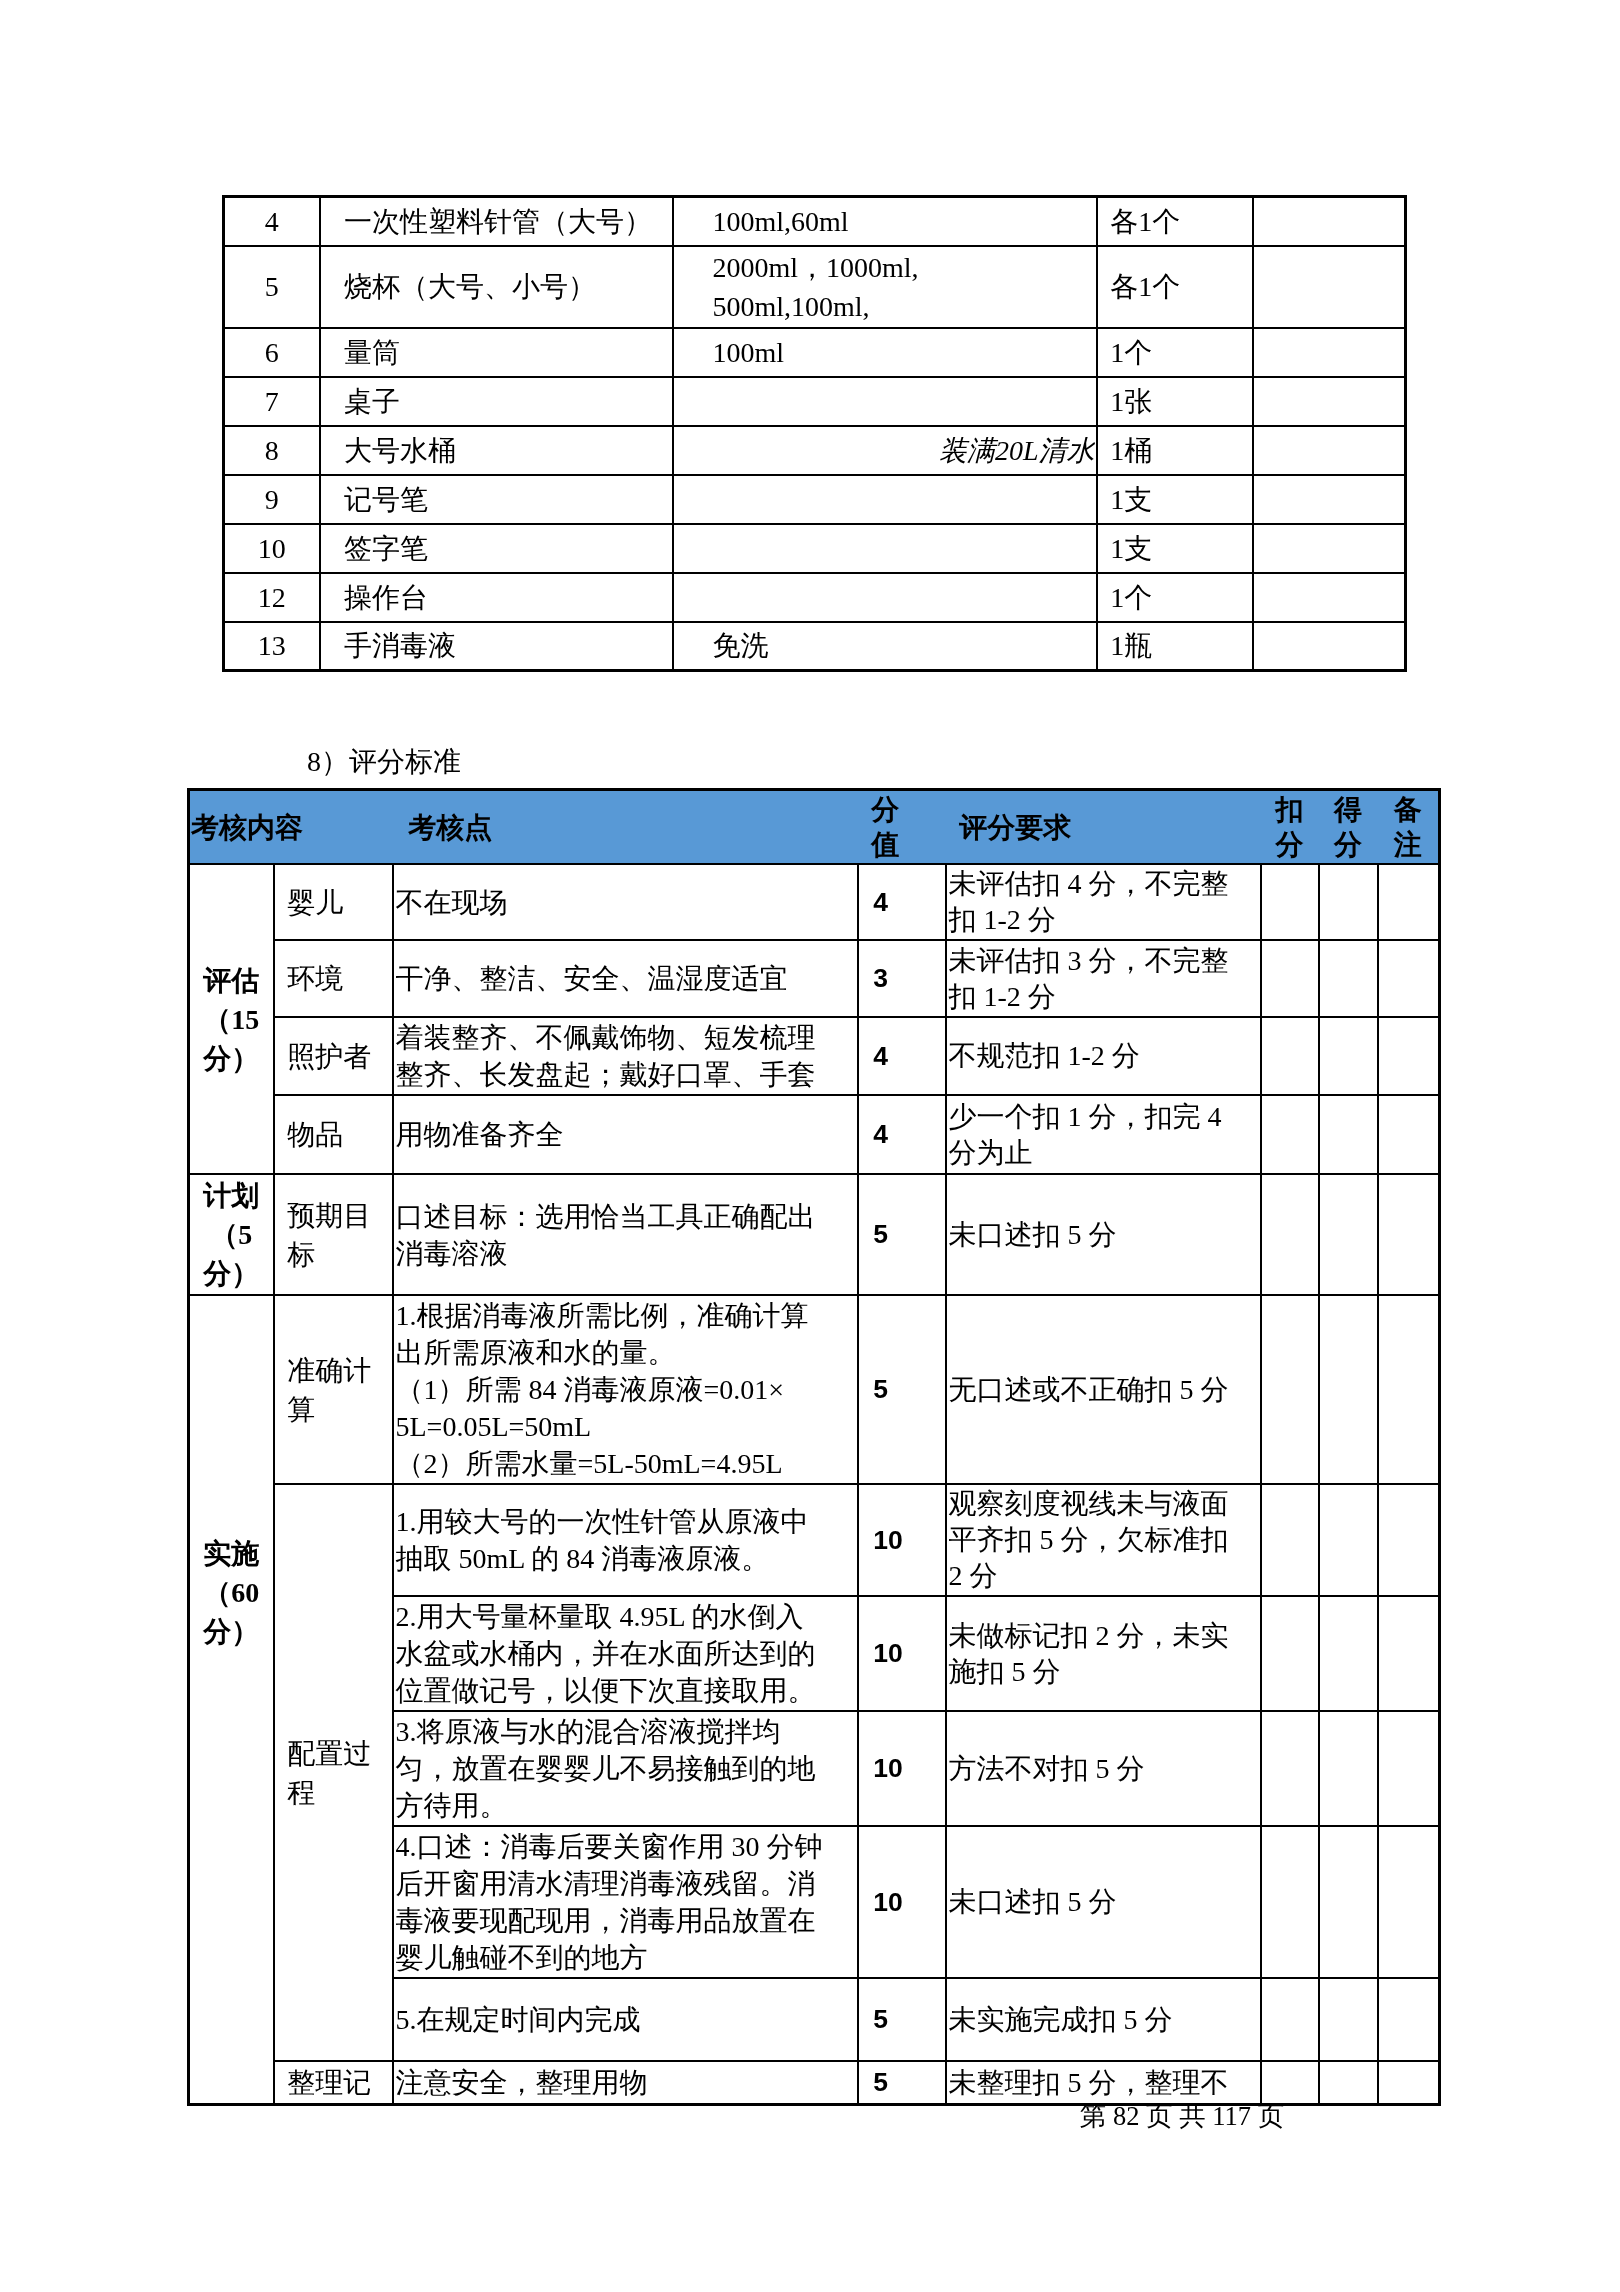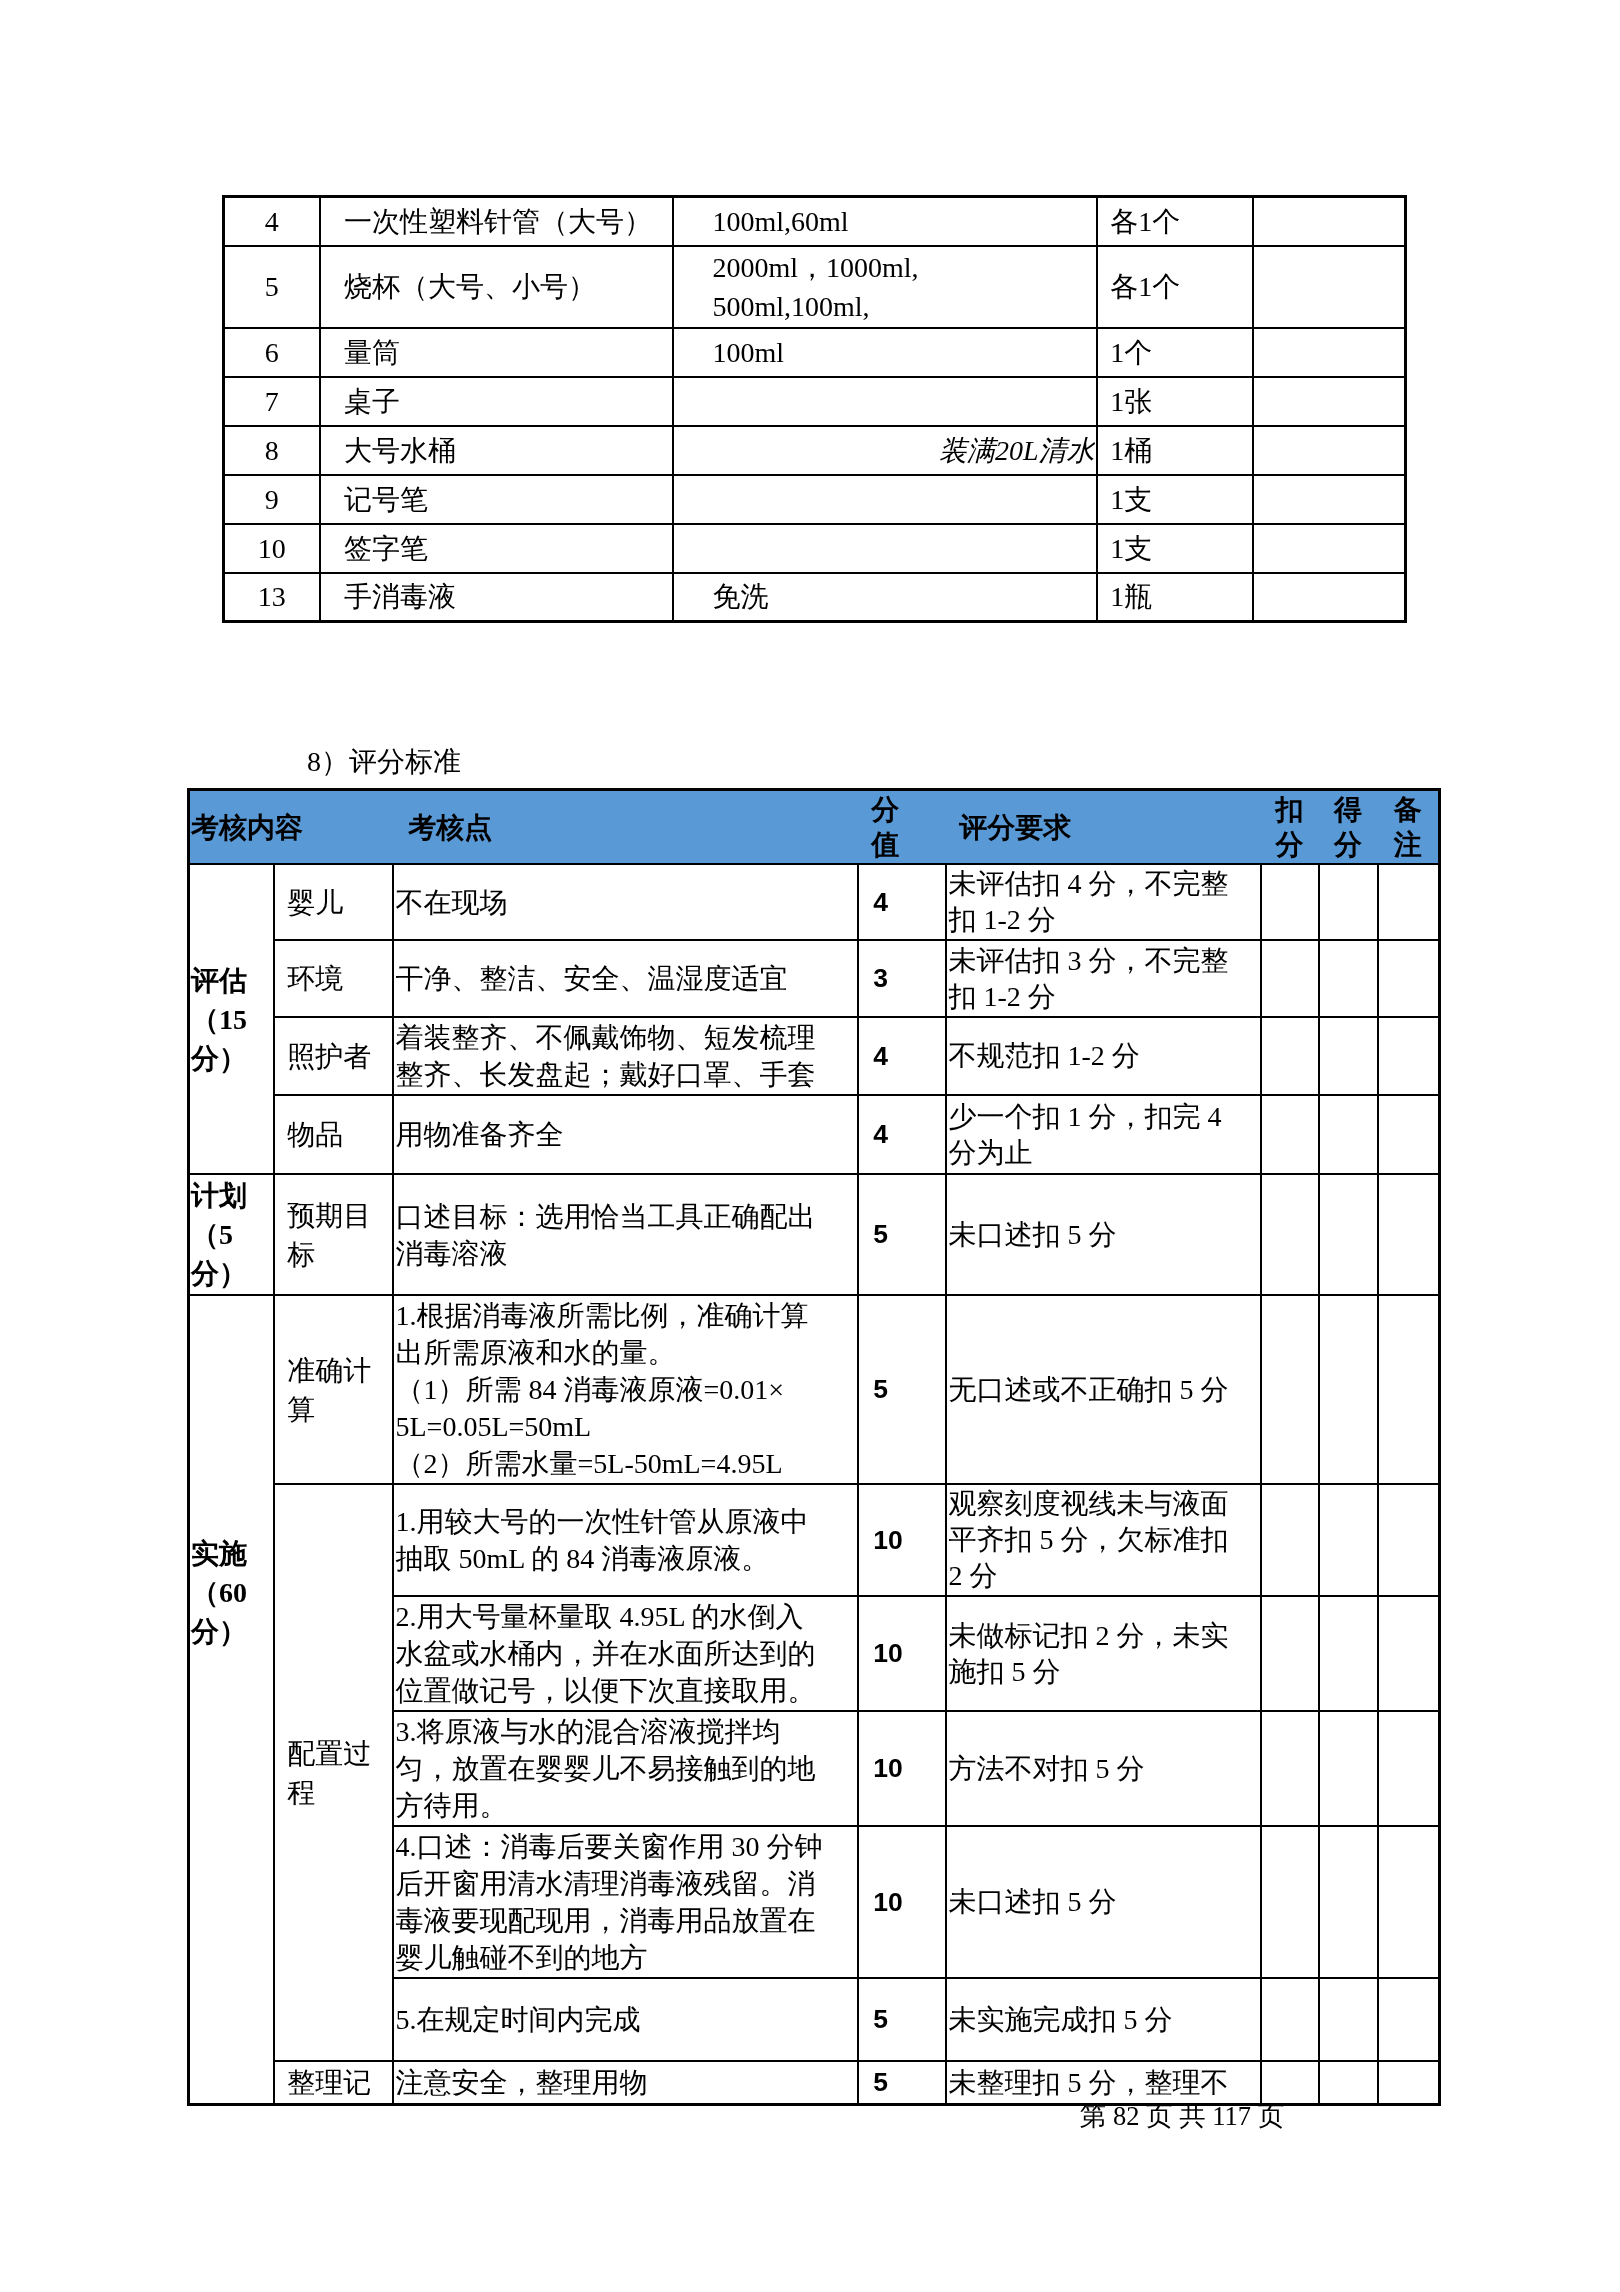--- a/index.html
+++ b/index.html
@@ -31,21 +31,21 @@
   .t2 td{border:2.9px solid #000;font-size:28px;vertical-align:middle;}
   .t2 .hd td{
     border-left:none;border-right:none;border-top:none;border-bottom:2.9px solid #000;
     background:#5899D6;font-weight:bold;white-space:pre-line;line-height:35px;
   }
   .t2 td.h-content{}
   .t2 td.h-point{padding-left:15.7px;}
   .t2 td.h-score{padding-left:13.7px;}
   .t2 td.h-req{padding-left:13.7px;}
   .t2 td.h-small{text-align:center;}
-  .t2 td.g-cell{font-weight:bold;white-space:pre-line;line-height:39px;}
+  .t2 td.g-cell{font-weight:bold;text-align:center;white-space:pre-line;line-height:39px;}
   .t2 td.g-impl{padding-bottom:216px;}
   .t2 td.b-cell{padding-left:12.7px;white-space:pre-line;line-height:39px;}
   .t2 td.c-cell{padding-left:2px;white-space:pre-line;line-height:37px;}
   .t2 td.d-cell{padding-left:14.7px;font-family:"Liberation Sans","DejaVu Sans",sans-serif;font-weight:bold;font-size:26.5px;}
   .t2 td.e-cell{padding-left:2px;white-space:pre-line;line-height:36px;}
 
   
   .footer{position:absolute;left:986px;top:2098px;width:392px;text-align:center;font-size:26.5px;}
 </style>
 </head>
@@ -102,20 +102,27 @@
       <td class="c-name">记号笔</td>
       <td class="c-spec"></td>
       <td class="c-qty">1支</td>
       <td></td>
     </tr>
     <tr style="height:49px">
       <td class="c-num">10</td>
       <td class="c-name">签字笔</td>
       <td class="c-spec"></td>
       <td class="c-qty">1支</td>
+      <td></td>
+    </tr>
+    <tr style="height:49px">
+      <td class="c-num">12</td>
+      <td class="c-name">操作台</td>
+      <td class="c-spec"></td>
+      <td class="c-qty">1个</td>
       <td></td>
     </tr>
     <tr style="height:49px">
       <td class="c-num">13</td>
       <td class="c-name">手消毒液</td>
       <td class="c-spec">免洗</td>
       <td class="c-qty">1瓶</td>
       <td></td>
     </tr>
   </tbody>

